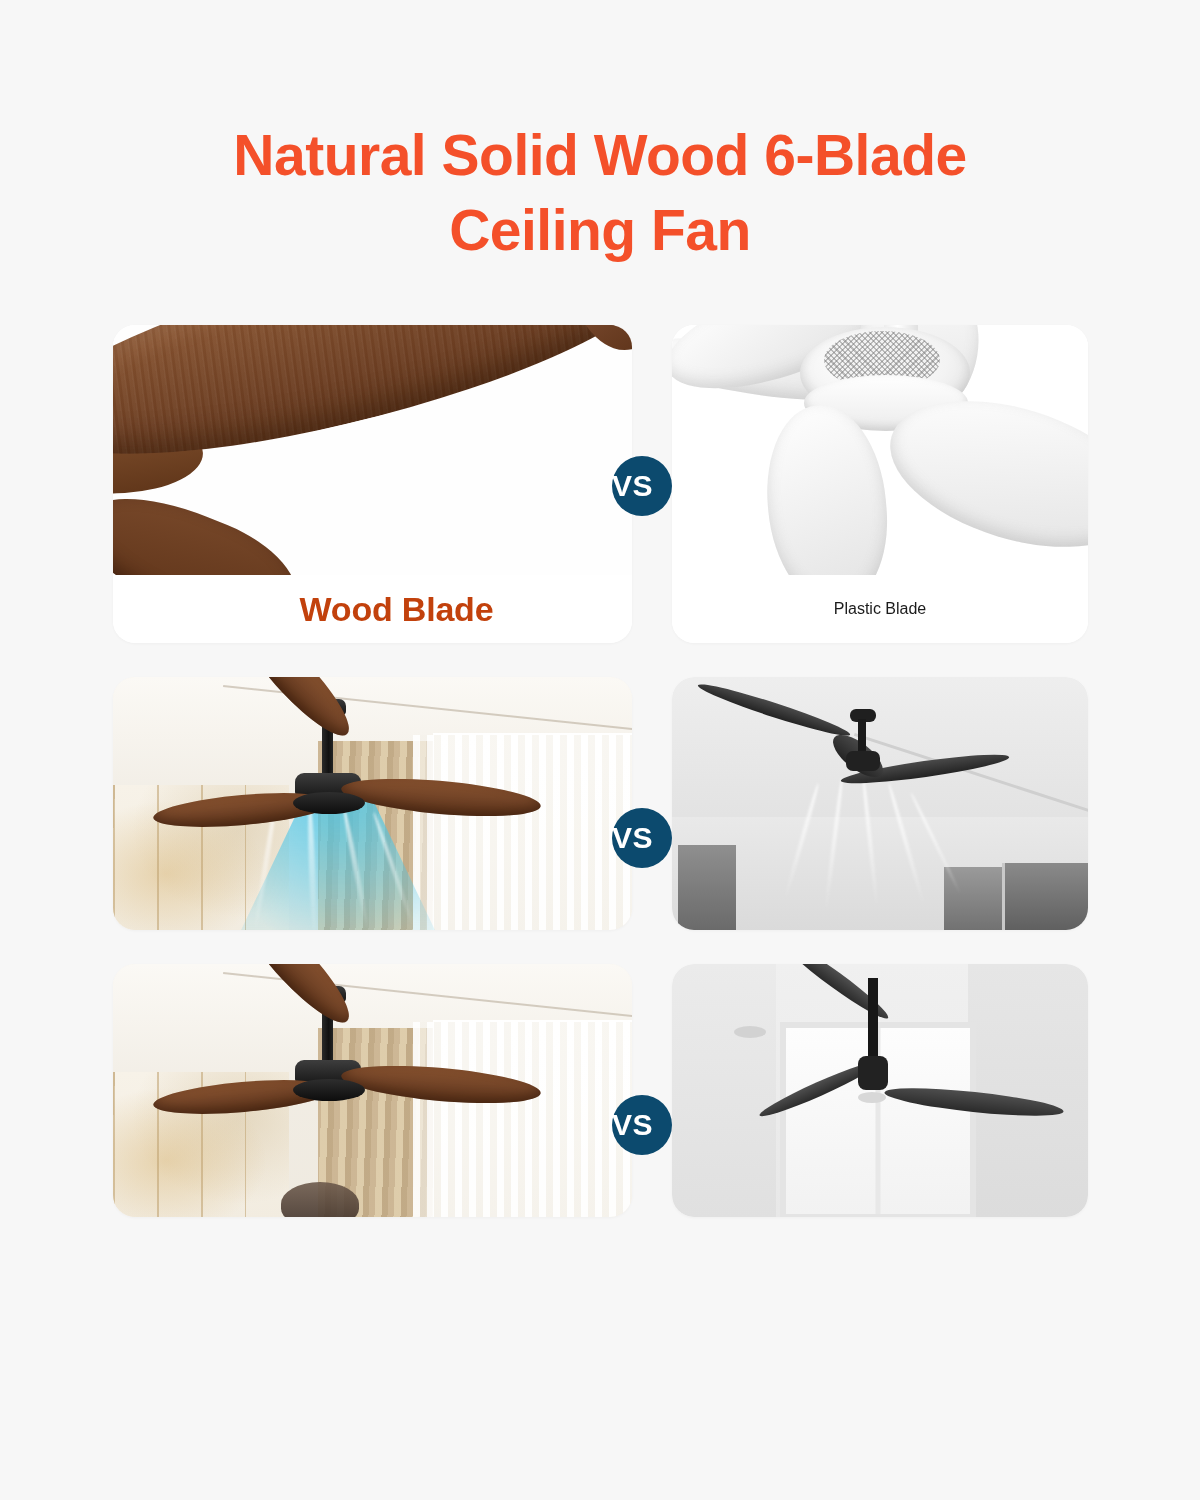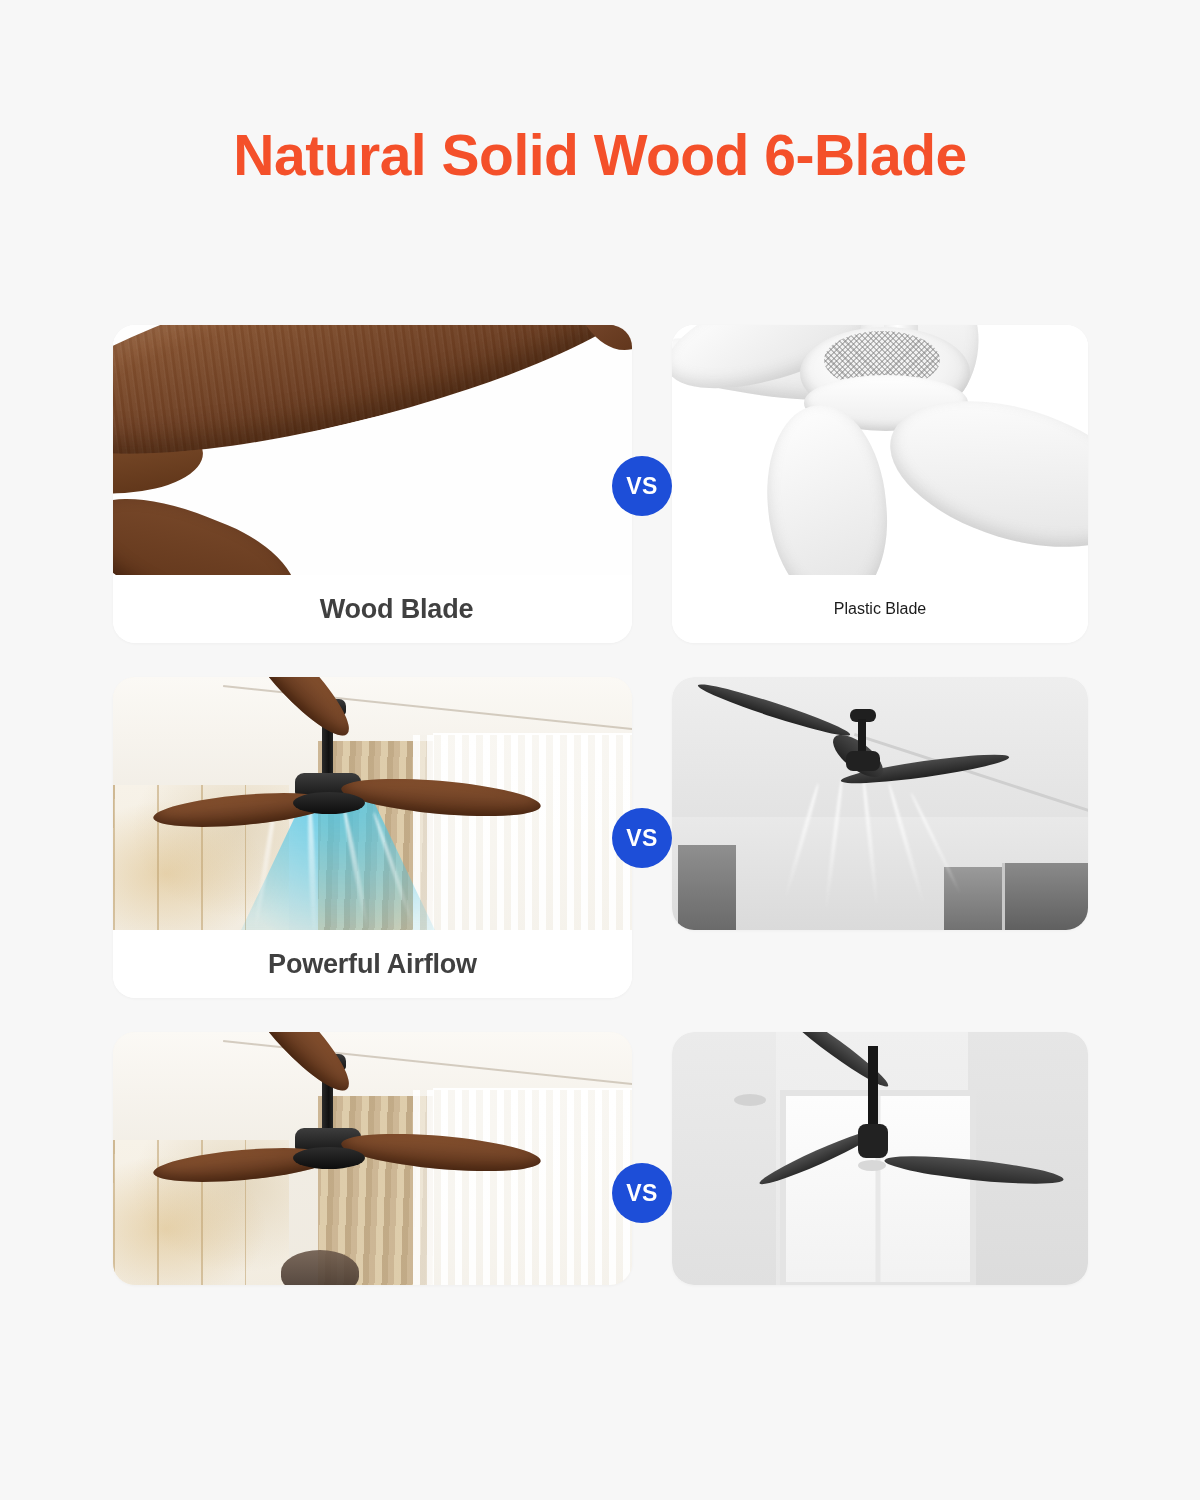--- a/index.html
+++ b/index.html
@@ -68,47 +68,46 @@
     height: 68px;
     display: flex;
     align-items: center;
     justify-content: center;
     background: #ffffff;
     position: relative;
     z-index: 4;
   }
   .row1.  {}
   .caption-good {
-    color: #404040;
-    font-size: 27px;
+    color: #c2410c;
+    font-size: 34px;
     font-weight: 700;
     letter-spacing: -0.2px;
   }
   .caption-bad {
     color: #1b1b1b;
     font-size: 16px;
     font-weight: 400;
   }
   
   .row1 .card.left .card-caption { justify-content: center; padding-left: 48px; box-sizing: border-box; }
 
   
   .vs-badge {
     position: absolute;
     width: 60px;
     height: 60px;
     border-radius: 50%;
-    background: #1d4ed8;
+    background: #0c4a6e;
     color: #ffffff;
-    font-size: 23px;
+    font-size: 30px;
     font-weight: 700;
     letter-spacing: 0.5px;
     display: flex;
     align-items: center;
-    justify-content: center;
     left: 499px;
     z-index: 10;
   }
   .row1 .vs-badge { top: 131px; }
   .row2 .vs-badge { top: 131px; }
   .row3 .vs-badge { top: 131px; }
 
   
 
   .media-inner { position: absolute; inset: 0; }
@@ -393,20 +392,21 @@
   .g3b-c { left:212px; top:128px; width:180px; height:20px; transform:rotate(6deg); }
   .g3-rod   { position:absolute; left:196px; top:14px; width:10px; height:82px; background:#171717; }
   .g3-motor { position:absolute; left:186px; top:92px; width:30px; height:34px; border-radius:8px; background:#222; }
   .g3-light { position:absolute; left:186px; top:128px; width:28px; height:11px; border-radius:50%; background:#d8d8d8; }
 </style>
 </head>
 <body>
 
 <h1 class="page-title">
   <span class="line">Natural Solid Wood 6-Blade</span>
+  <span class="line">Ceiling Fan</span>
 </h1>
 
 <div class="compare-grid">
 
   <div class="compare-row row1">
 
     <div class="card left">
       <div class="card-media">
         <div class="media-inner wood-blade-scene">
           <div class="wood-blade-stub2"></div>
@@ -462,23 +462,20 @@
           <div class="airflow-streak as4"></div>
           <div class="fan-mount"></div>
           <div class="fan-rod"></div>
           <div class="wb wb-a"></div>
           <div class="fan-motor"></div>
           <div class="wb wb-b"></div>
           <div class="wb wb-c"></div>
           <div class="fan-cap"></div>
         </div>
       </div>
-      <div class="card-caption">
-        <span class="caption-good">Powerful Airflow</span>
-      </div>
     </div>
 
     <div class="vs-badge">
       <span>VS</span>
     </div>
 
     <div class="card right">
       <div class="card-media">
         <div class="media-inner gray-scene">
           <div class="gr-ceiling"></div>

